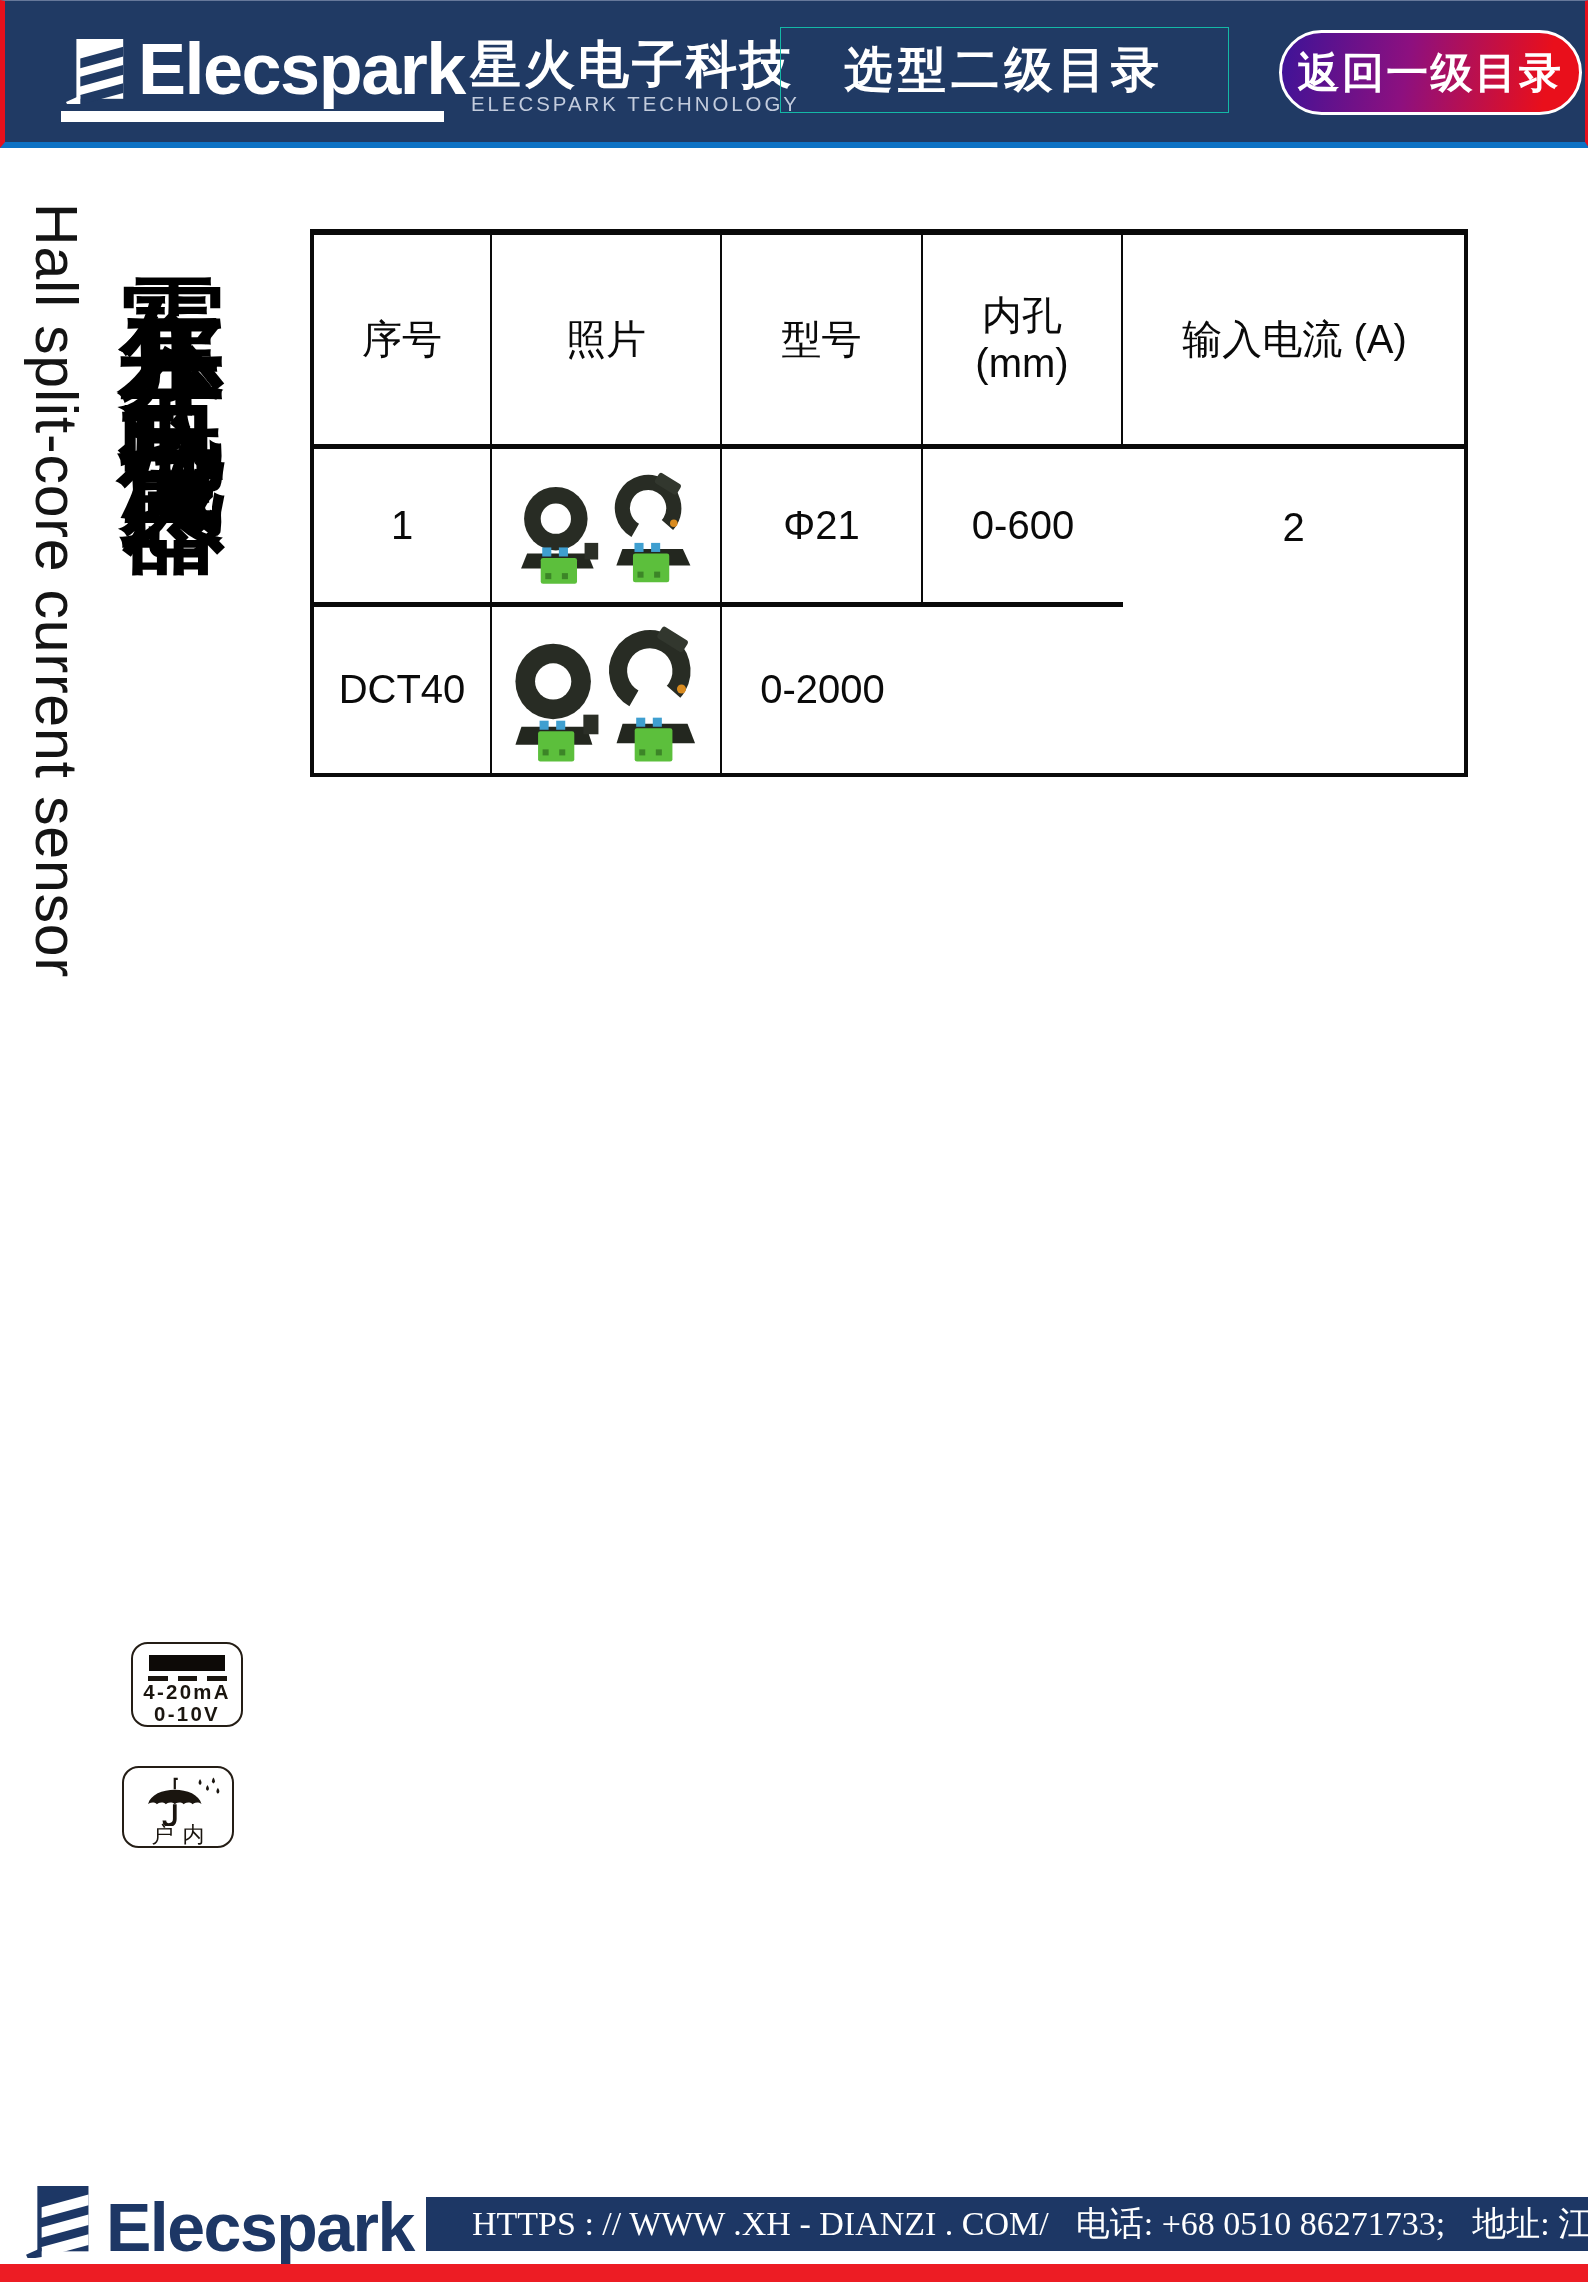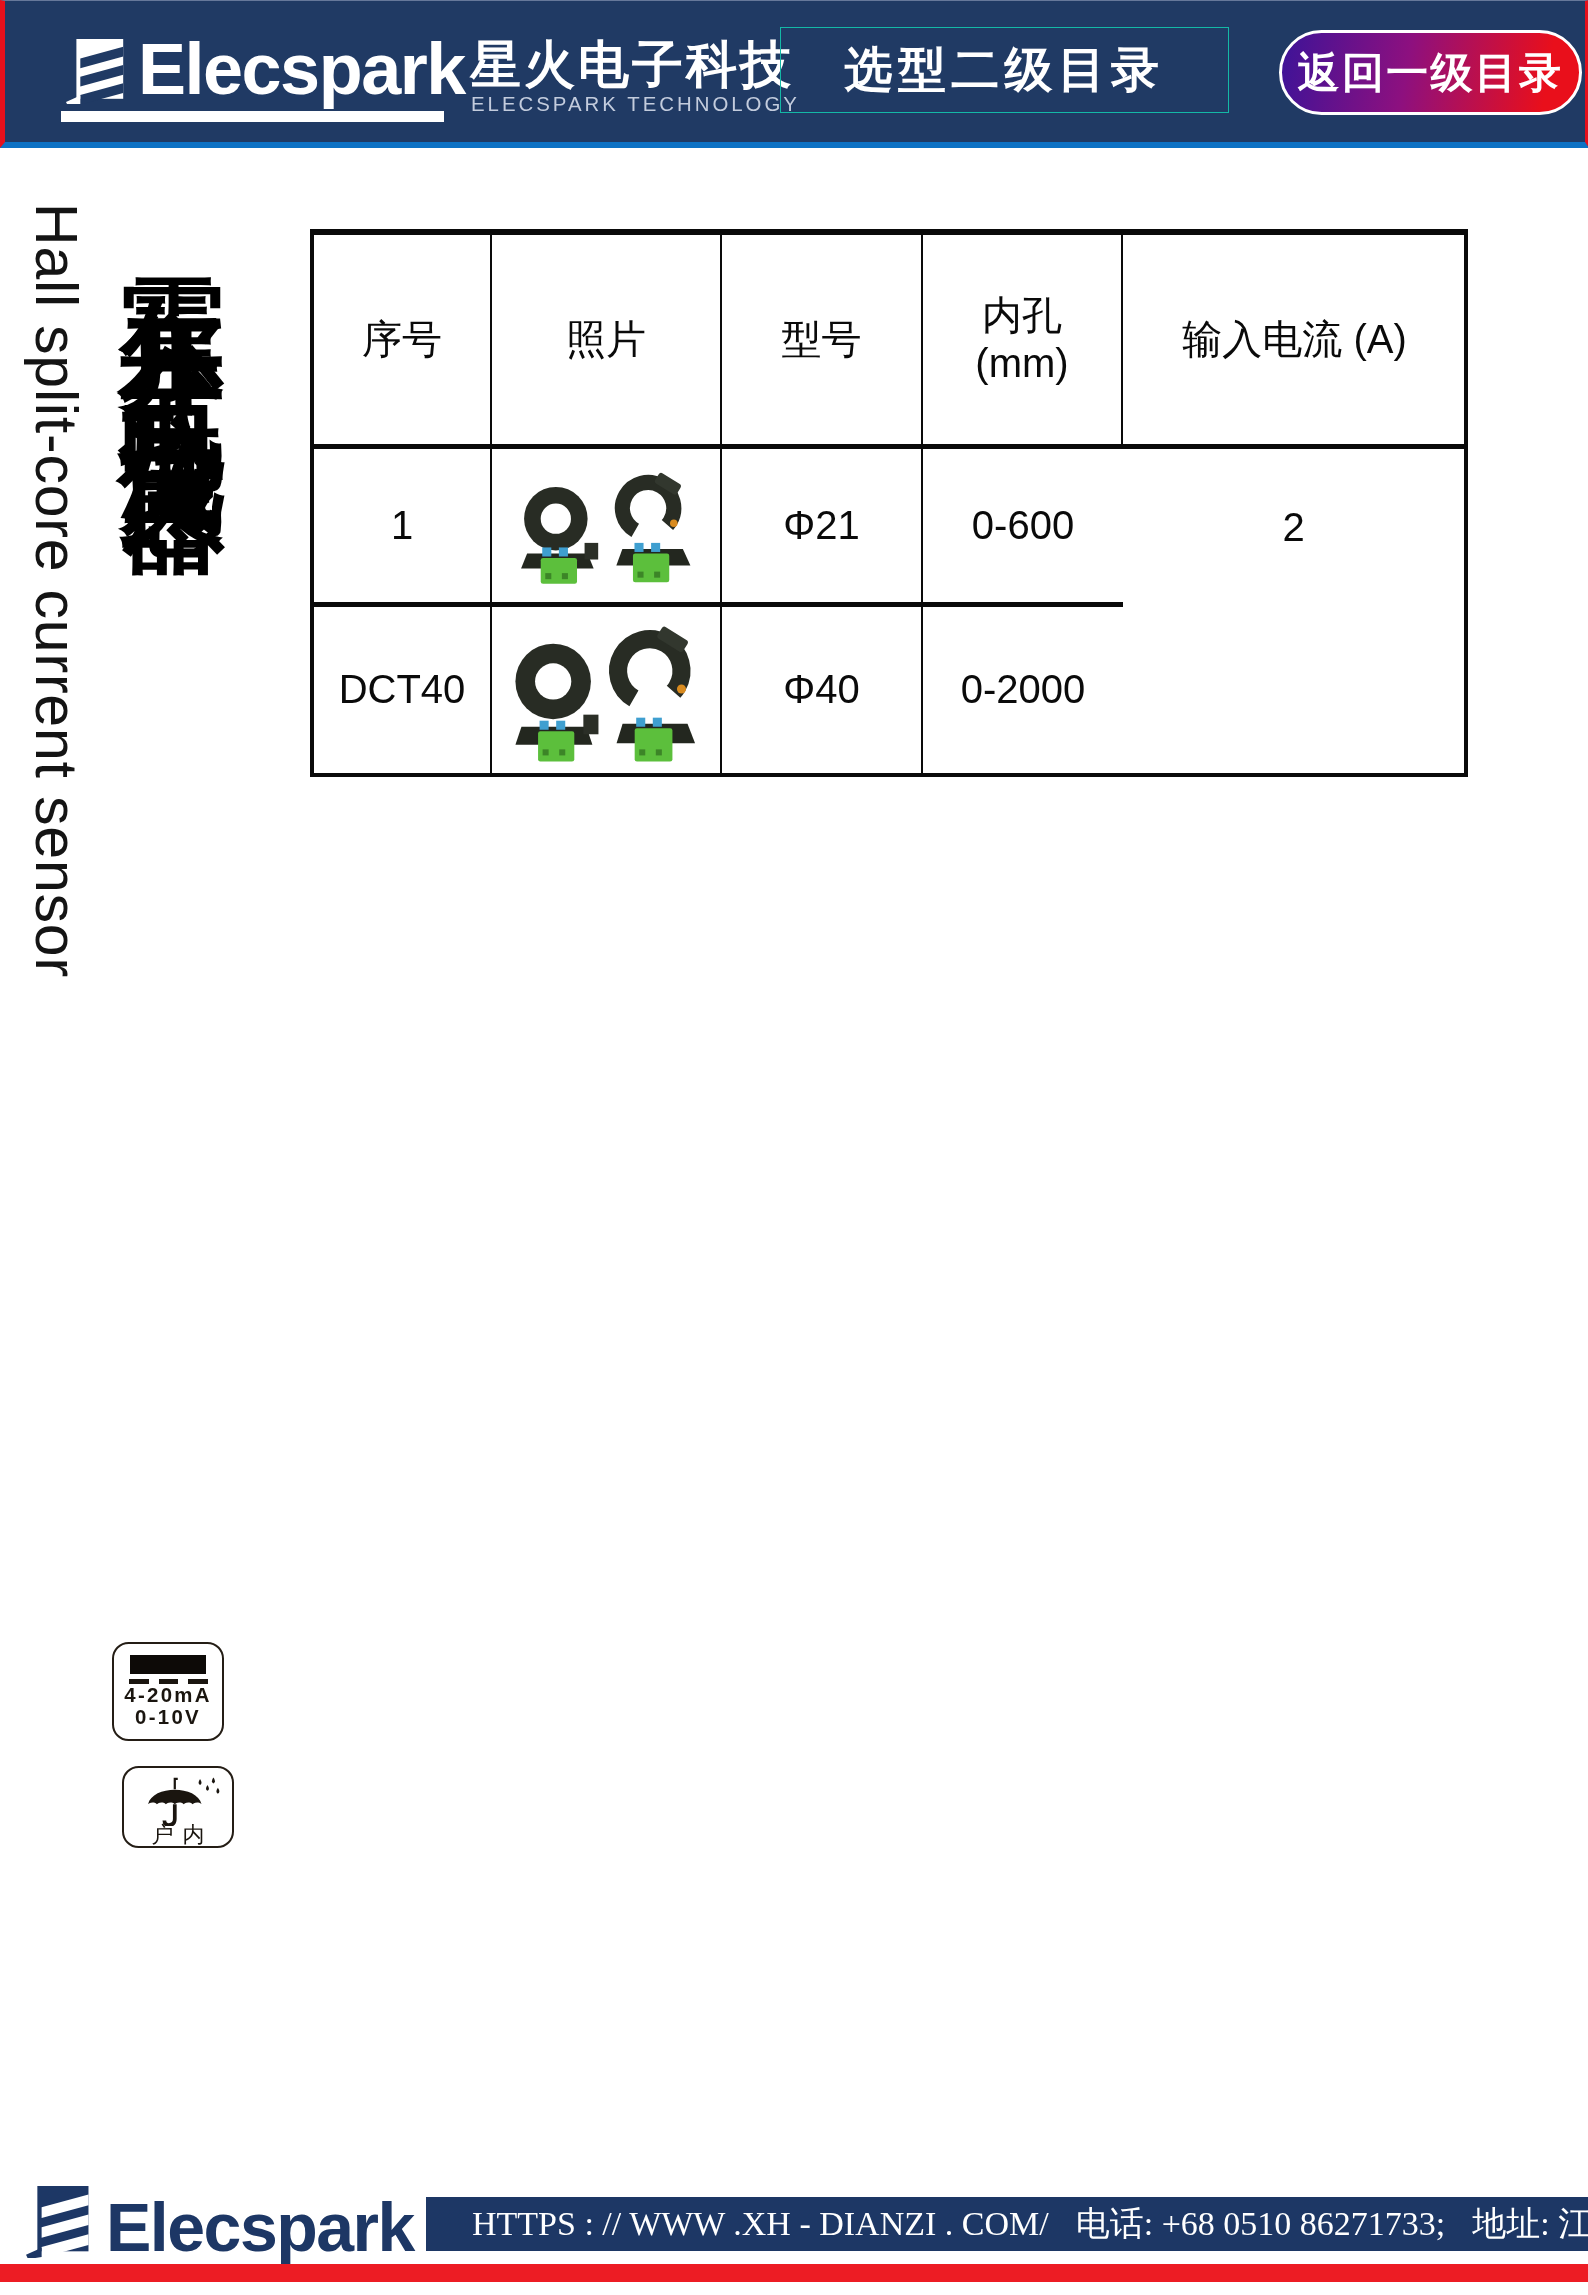--- a/index.html
+++ b/index.html
@@ -48,21 +48,21 @@
             font-size:40px; color:#0a0a0a; box-sizing:border-box; text-align:center;
             line-height:1.18; }
   .cb { border-bottom:5.3px solid #0a0a0a; }
   .cr { border-right:2.3px solid #0a0a0a; }
 
   .photo-svg { display:block; }
 
   
   .badge { position:absolute; box-sizing:border-box; border:2.3px solid #241d15;
             border-radius:16.6px; background:#ffffff; }
-  .badge-output { left:112px; top:1642px; width:112px; height:99px;
+  .badge-output { left:131px; top:1642px; width:112px; height:85px;
             display:flex; flex-direction:column; align-items:center; }
   .badge-bar { width:76px; height:19px; background:#0d0a07; margin-top:10.6px; }
   .badge-dashes { width:79px; height:5.3px; margin-top:5.3px;
             background:repeating-linear-gradient(90deg,#1a150f 0 19.7px,transparent 19.7px 29.5px); }
   .badge-line { font-size:20.4px; font-weight:bold; color:#1a150f; letter-spacing:2.3px; line-height:22px; }
   .badge-indoor { left:122px; top:1766px; width:112px; height:82px;
             display:flex; flex-direction:column; align-items:center; }
   .badge-indoor-label { font-size:22px; color:#1a150f; letter-spacing:9px; line-height:23px;
             margin-top:-3px; text-indent:9px; }
 
@@ -163,21 +163,20 @@
         <rect x="204" y="18" width="40" height="18" rx="4" fill="#32372e" transform="rotate(32 204 18)"></rect>
         <circle cx="228" cy="102" r="6" fill="#d98b1f"></circle>
         <path d="M150,148 L236,148 L246,174 L142,174 Z" fill="#23271f"></path>
         <rect x="168" y="140" width="12" height="12" fill="#3f9fd0"></rect>
         <rect x="190" y="140" width="12" height="12" fill="#3f9fd0"></rect>
         <rect x="166" y="154" width="50" height="44" rx="3" fill="#5cbf3c"></rect>
         <rect x="172" y="182" width="8" height="8" fill="#3c8527"></rect>
         <rect x="194" y="182" width="8" height="8" fill="#3c8527"></rect>
       </svg>
     </div>
-    <div class="cell cr">Φ40</div>
     <div class="cell">0-2000</div>
   </div>
 
   <div class="badge badge-output">
     <div class="badge-bar"></div>
     <div class="badge-dashes"></div>
     <div class="badge-line">4-20mA</div>
     <div class="badge-line">0-10V</div>
   </div>
 

